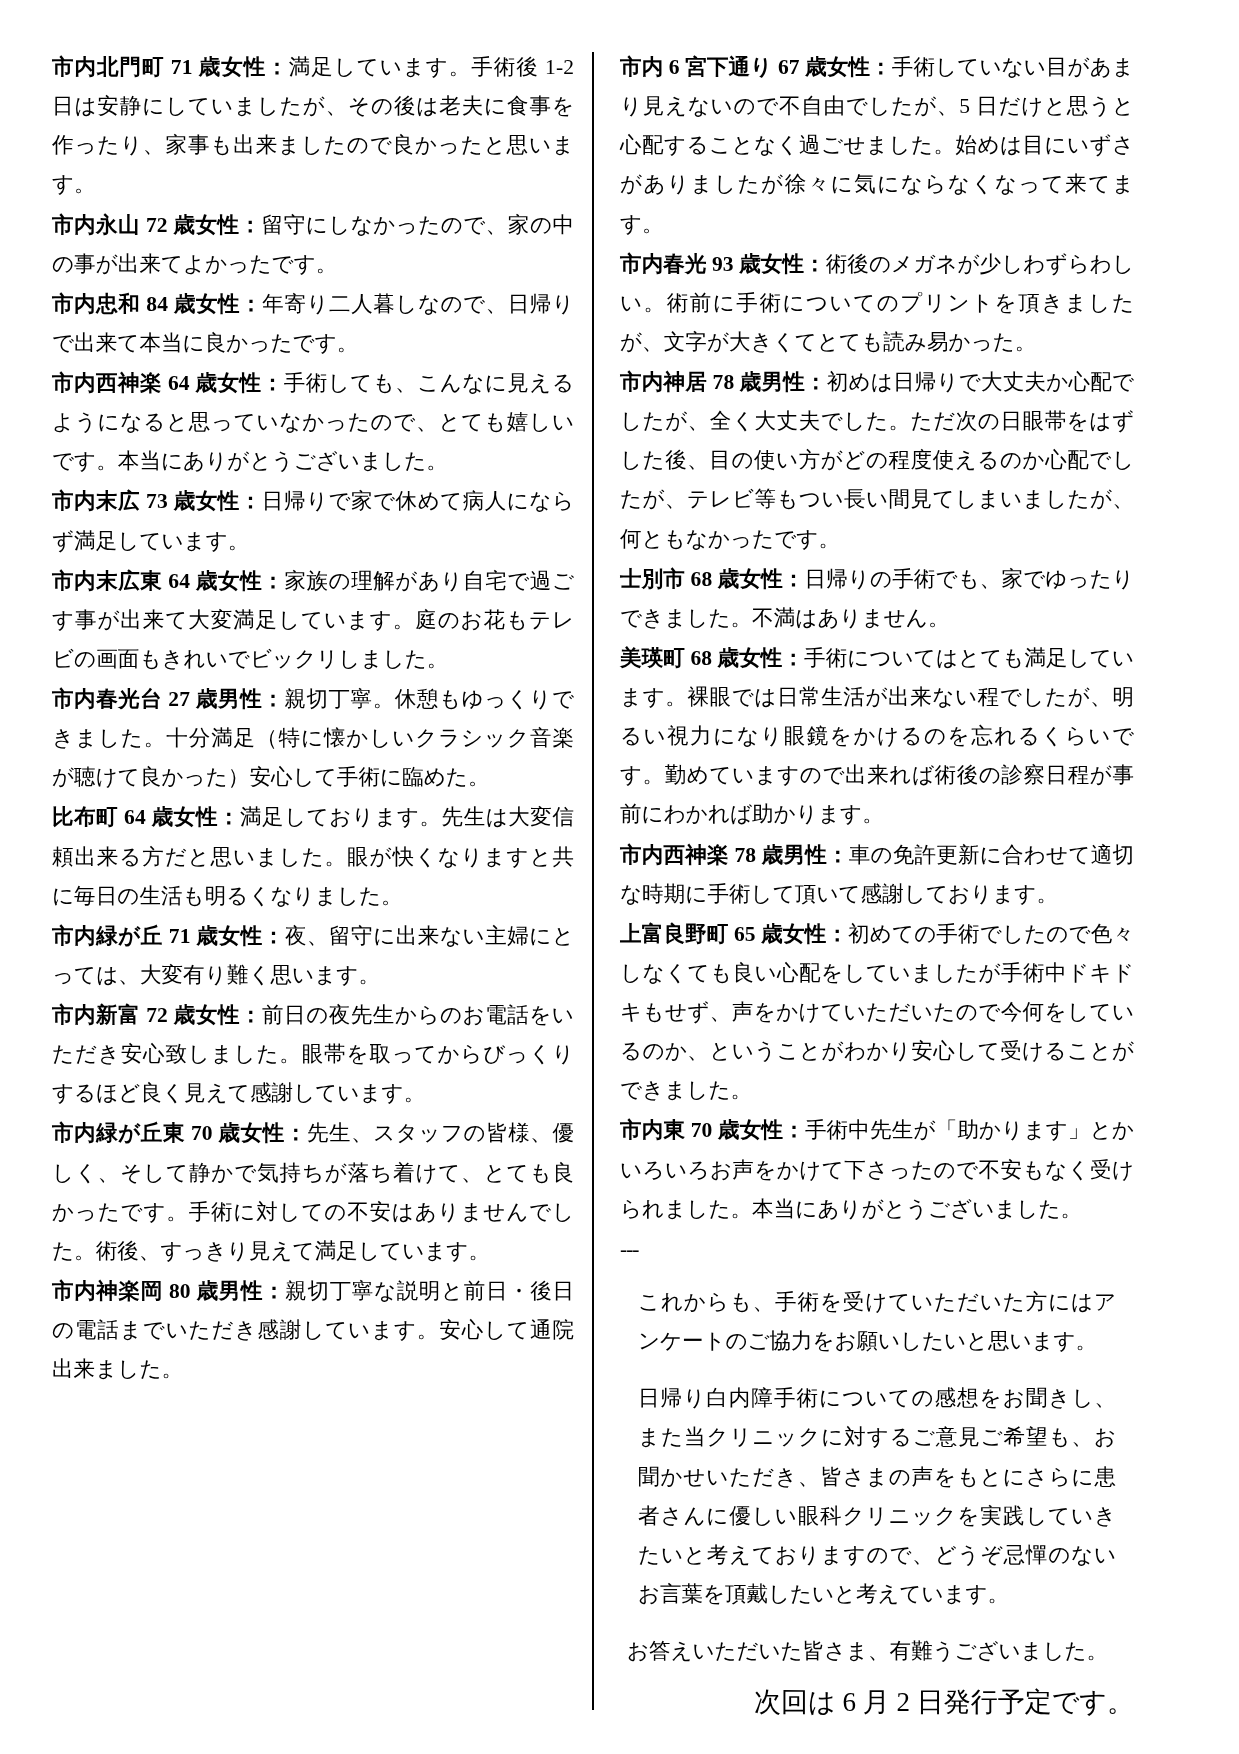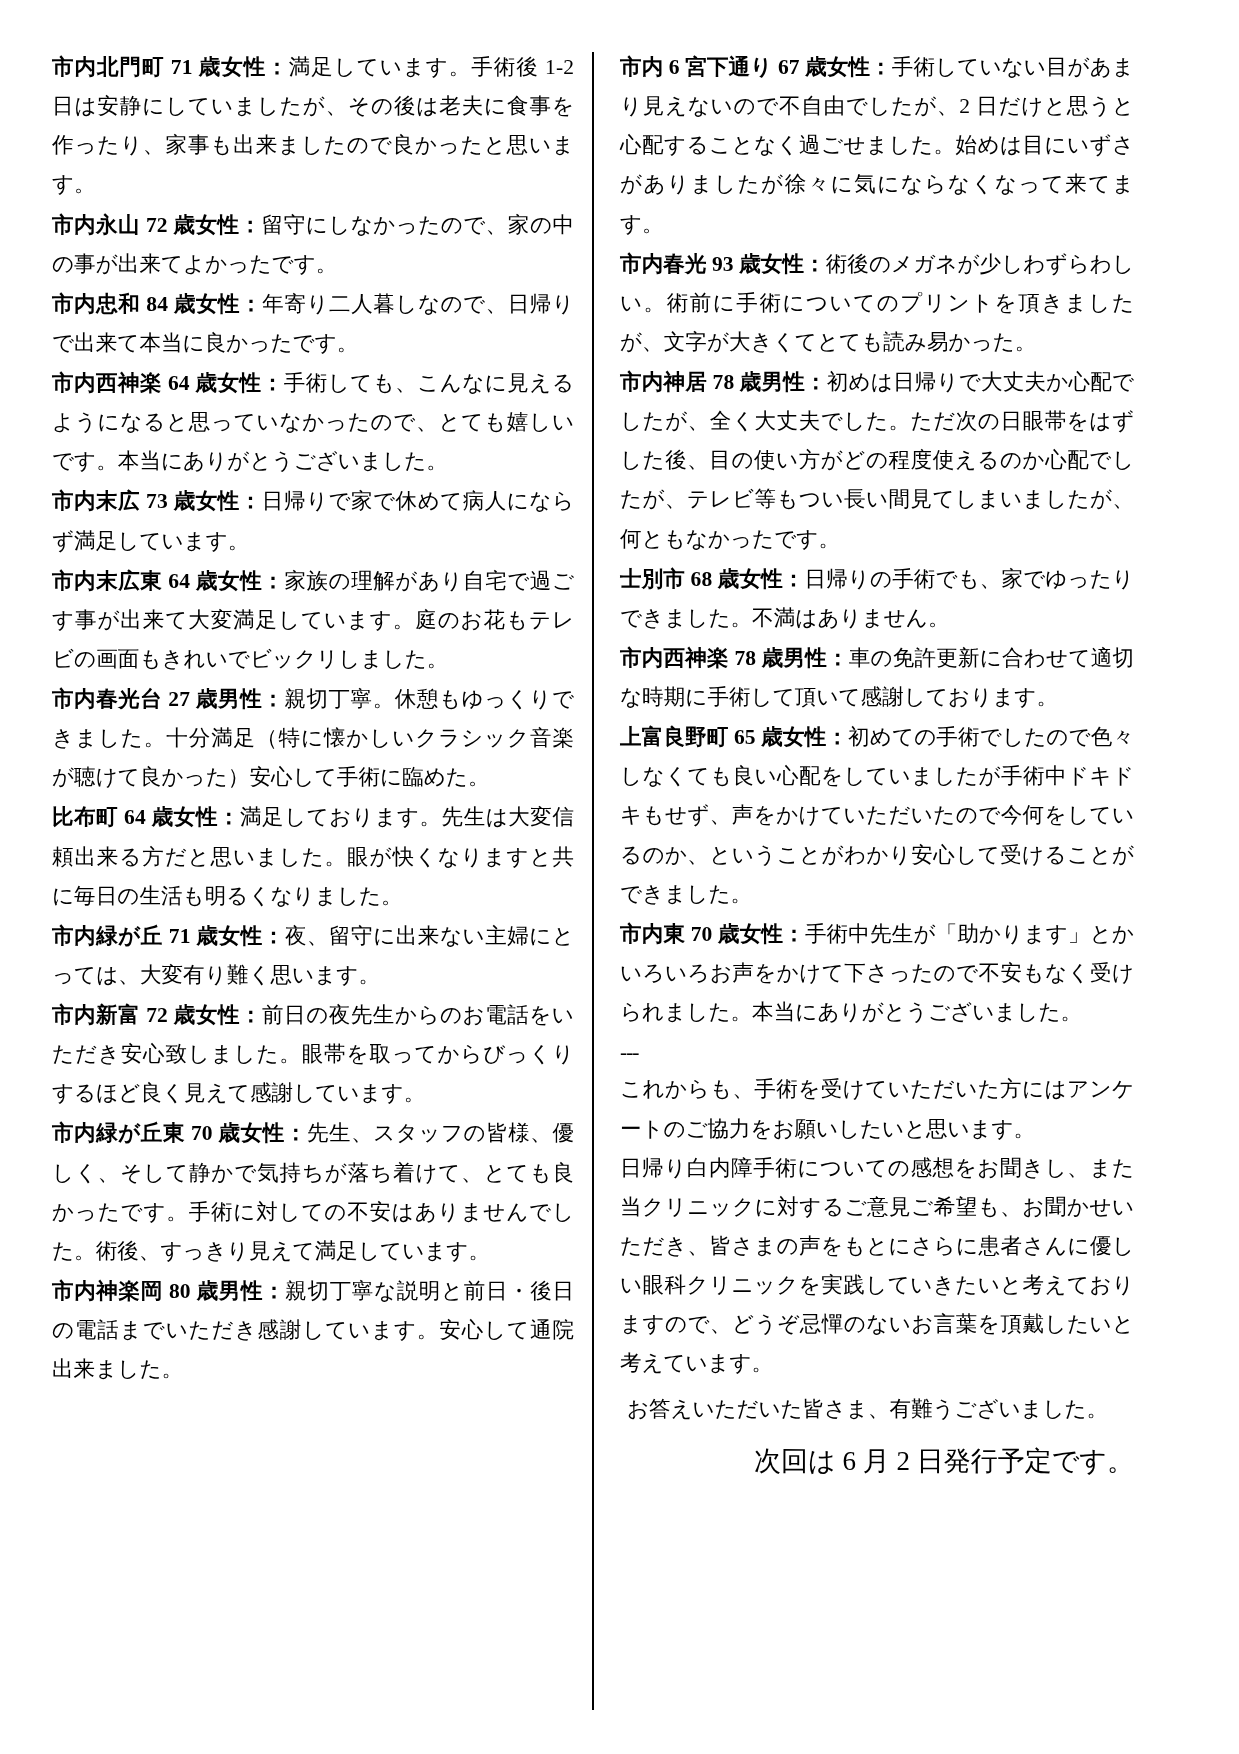--- a/index.html
+++ b/index.html
@@ -61,21 +61,21 @@
     font-size: 21.5px;
     line-height: 1.5;
     letter-spacing: -1px;
     margin: 4px 0 2px 0;
   }
   .closing {
     font-size: 21.5px;
     line-height: 1.82;
     text-align: justify;
     text-justify: inter-ideograph;
-    margin: 0;
+    margin: 18px;
   }
   .closing-last {
     font-size: 21.5px;
     line-height: 1.82;
     margin: 7px;
   }
   .next-issue {
     font-size: 27px;
     line-height: 1.82;
     text-align: right;
@@ -124,30 +124,33 @@
       </p>
       <p class="entry">
         <span class="who">市内神楽岡 80 歳男性</span><span class="sep">：</span><span>親切丁寧な説明と前日・後日の電話までいただき感謝しています。安心して通院出来ました。</span>
       </p>
     </div>
 
     <div class="divider"></div>
 
     <div class="col col-right">
       <p class="entry">
-        <span class="who">市内 6 宮下通り 67 歳女性</span><span class="sep">：</span><span>手術していない目があまり見えないので不自由でしたが、2 日だけと思うと心配することなく過ごせました。始めは目にいずさがありましたが徐々に気にならなくなって来てます。</span>
+        <span class="who">市内 6 宮下通り 67 歳女性</span><span class="sep">：</span><span>手術していない目があまり見えないので不自由でしたが、5 日だけと思うと心配することなく過ごせました。始めは目にいずさがありましたが徐々に気にならなくなって来てます。</span>
       </p>
       <p class="entry">
         <span class="who">市内春光 93 歳女性</span><span class="sep">：</span><span>術後のメガネが少しわずらわしい。術前に手術についてのプリントを頂きましたが、文字が大きくてとても読み易かった。</span>
       </p>
       <p class="entry">
         <span class="who">市内神居 78 歳男性</span><span class="sep">：</span><span>初めは日帰りで大丈夫か心配でしたが、全く大丈夫でした。ただ次の日眼帯をはずした後、目の使い方がどの程度使えるのか心配でしたが、テレビ等もつい長い間見てしまいましたが、何ともなかったです。</span>
       </p>
       <p class="entry">
         <span class="who">士別市 68 歳女性</span><span class="sep">：</span><span>日帰りの手術でも、家でゆったりできました。不満はありません。</span>
+      </p>
+      <p class="entry">
+        <span class="who">美瑛町 68 歳女性</span><span class="sep">：</span><span>手術についてはとても満足しています。裸眼では日常生活が出来ない程でしたが、明るい視力になり眼鏡をかけるのを忘れるくらいです。勤めていますので出来れば術後の診察日程が事前にわかれば助かります。</span>
       </p>
       <p class="entry">
         <span class="who">市内西神楽 78 歳男性</span><span class="sep">：</span><span>車の免許更新に合わせて適切な時期に手術して頂いて感謝しております。</span>
       </p>
       <p class="entry">
         <span class="who">上富良野町 65 歳女性</span><span class="sep">：</span><span>初めての手術でしたので色々しなくても良い心配をしていましたが手術中ドキドキもせず、声をかけていただいたので今何をしているのか、ということがわかり安心して受けることができました。</span>
       </p>
       <p class="entry">
         <span class="who">市内東 70 歳女性</span><span class="sep">：</span><span>手術中先生が「助かります」とかいろいろお声をかけて下さったので不安もなく受けられました。本当にありがとうございました。</span>
       </p>

